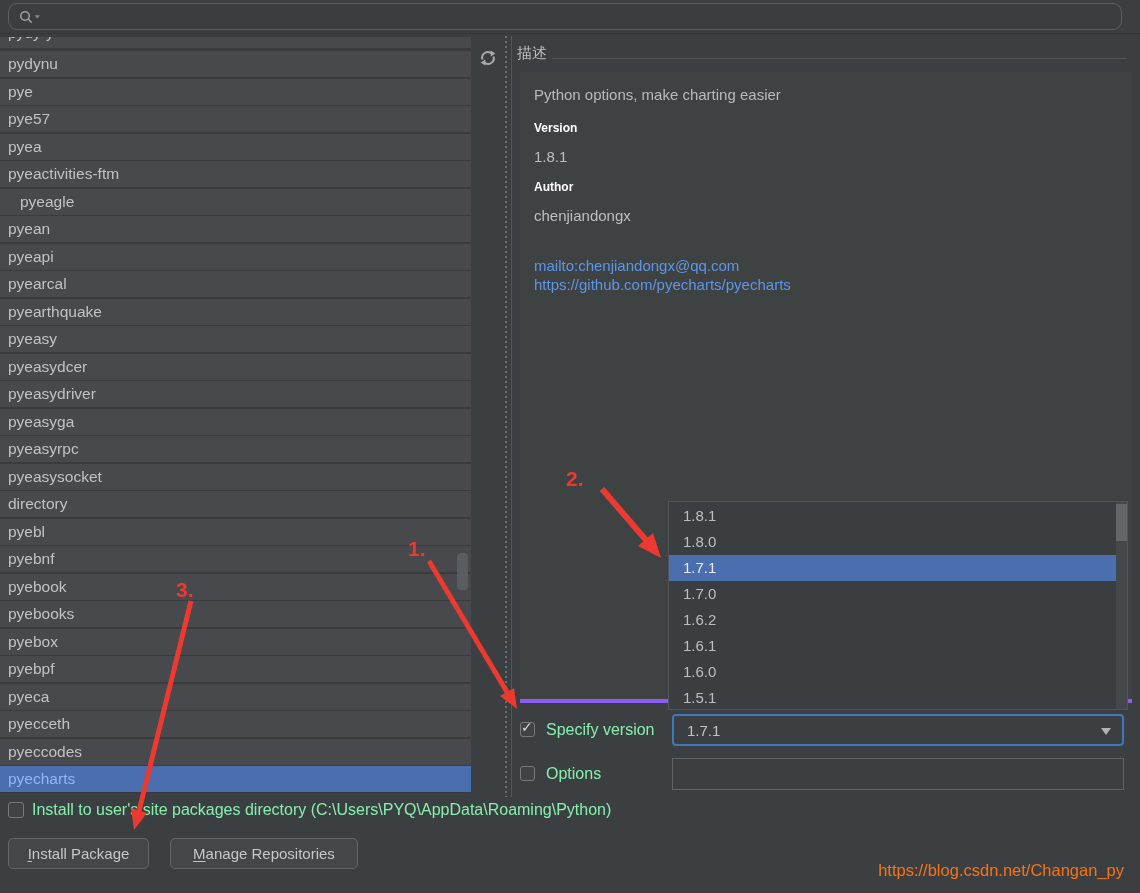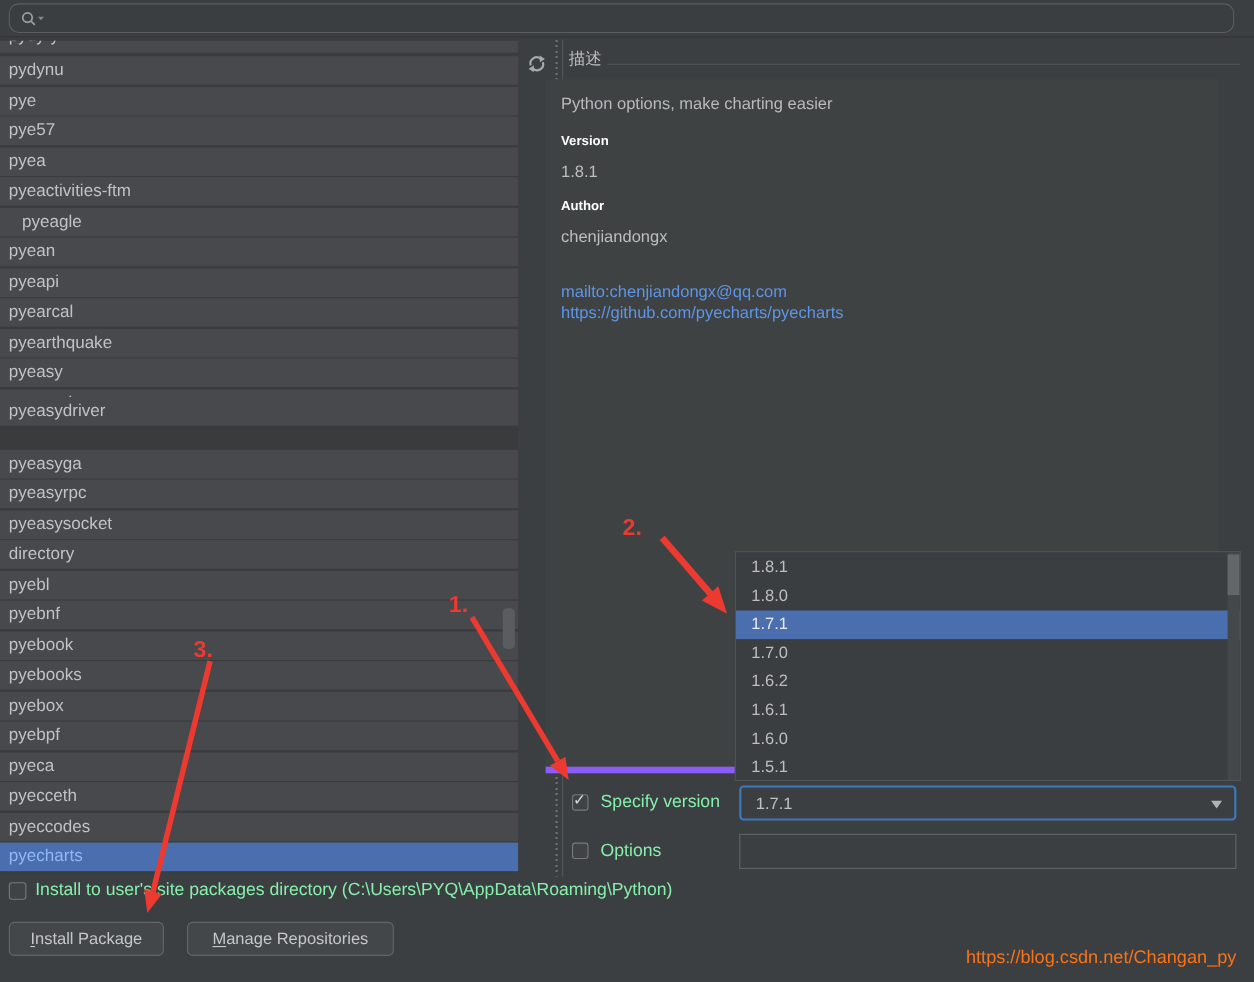--- a/index.html
+++ b/index.html
@@ -32,22 +32,22 @@
 
   
   .splitter { position:absolute; left:504px; top:36px; width:9px; height:761px; }
   .splitter .dots { position:absolute; left:1px; top:0; width:2px; height:100%;
     background-image:repeating-linear-gradient(to bottom,#6c6f71 0 2px,transparent 2px 5px); }
   .splitter .edge { position:absolute; left:7px; top:0; width:1px; height:100%; background:#54575a; }
 
   
   .desc-title { position:absolute; left:517px; top:44px; font-size:15px; color:#bcbec0; }
   .desc-title-line { position:absolute; left:552px; top:58px; width:575px; height:1px; background:#525456; }
-  .desc-box { position:absolute; left:496px; top:72px; width:612px; height:631px;
-    background:var(--panel,#3f4243); border-bottom:6px solid #8b5cf6; }
+  .desc-box { position:absolute; left:520px; top:72px; width:612px; height:631px;
+    background:var(--panel,#3f4243); border-bottom:4px solid #8b5cf6; }
   .desc-box .summary { position:absolute; left:14px; top:14px; font-size:15px; color:#b8babc; }
   .desc-box .f-label { position:absolute; left:14px; font-size:12px; font-weight:bold; color:#ffffff; }
   .desc-box .f-value { position:absolute; left:14px; font-size:15px; color:#bcbec0; }
   .desc-box .links { position:absolute; left:14px; top:184px; line-height:19px; font-size:15px; }
   .desc-box .links a { display:block; color:var(--link,#5c96e8); text-decoration:none; cursor:pointer; }
 
   
   #version-popup { position:absolute; left:668px; top:501px; width:460px; height:209px;
     background:#3b3e40; border:1px solid #525557; z-index:10; overflow:hidden; }
   .ver-opt { position:absolute; left:0; width:458px; height:26px; line-height:26px;
@@ -113,21 +113,21 @@
       <div class="pkg-row" style="top: 70px;">pye57</div>
       <div class="pkg-row" style="top: 97.5px;">pyea</div>
       <div class="pkg-row" style="top: 125px;">pyeactivities-ftm</div>
       <div class="pkg-row" style="top: 152.5px; padding-left: 20px;">pyeagle</div>
       <div class="pkg-row" style="top: 180px;">pyean</div>
       <div class="pkg-row" style="top: 207.5px;">pyeapi</div>
       <div class="pkg-row" style="top: 235px;">pyearcal</div>
       <div class="pkg-row" style="top: 262.5px;">pyearthquake</div>
       <div class="pkg-row" style="top: 290px;">pyeasy</div>
       <div class="pkg-row" style="top: 317.5px;">pyeasydcer</div>
-      <div class="pkg-row" style="top: 325px;">pyeasydriver</div>
+      <div class="pkg-row" style="top: 345px;">pyeasydriver</div>
       <div class="pkg-row" style="top: 372.5px;">pyeasyga</div>
       <div class="pkg-row" style="top: 400px;">pyeasyrpc</div>
       <div class="pkg-row" style="top: 427.5px;">pyeasysocket</div>
       <div class="pkg-row" style="top: 455px;">directory</div>
       <div class="pkg-row" style="top: 482.5px;">pyebl</div>
       <div class="pkg-row" style="top: 510px;">pyebnf</div>
       <div class="pkg-row" style="top: 537.5px;">pyebook</div>
       <div class="pkg-row" style="top: 565px;">pyebooks</div>
       <div class="pkg-row" style="top: 592.5px;">pyebox</div>
       <div class="pkg-row" style="top: 620px;">pyebpf</div>

